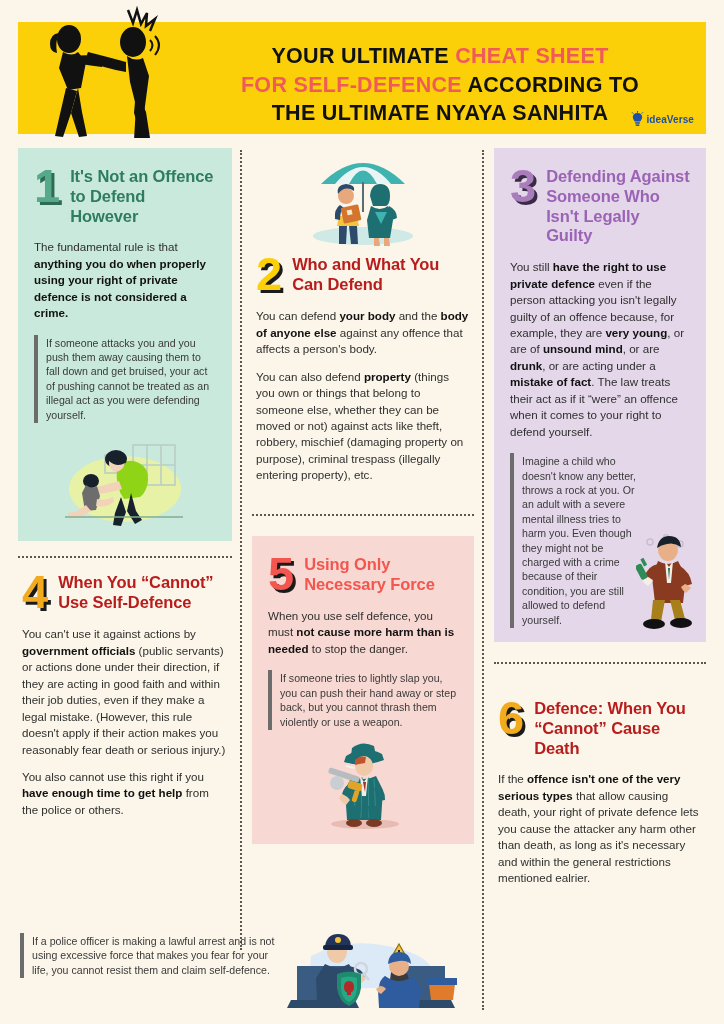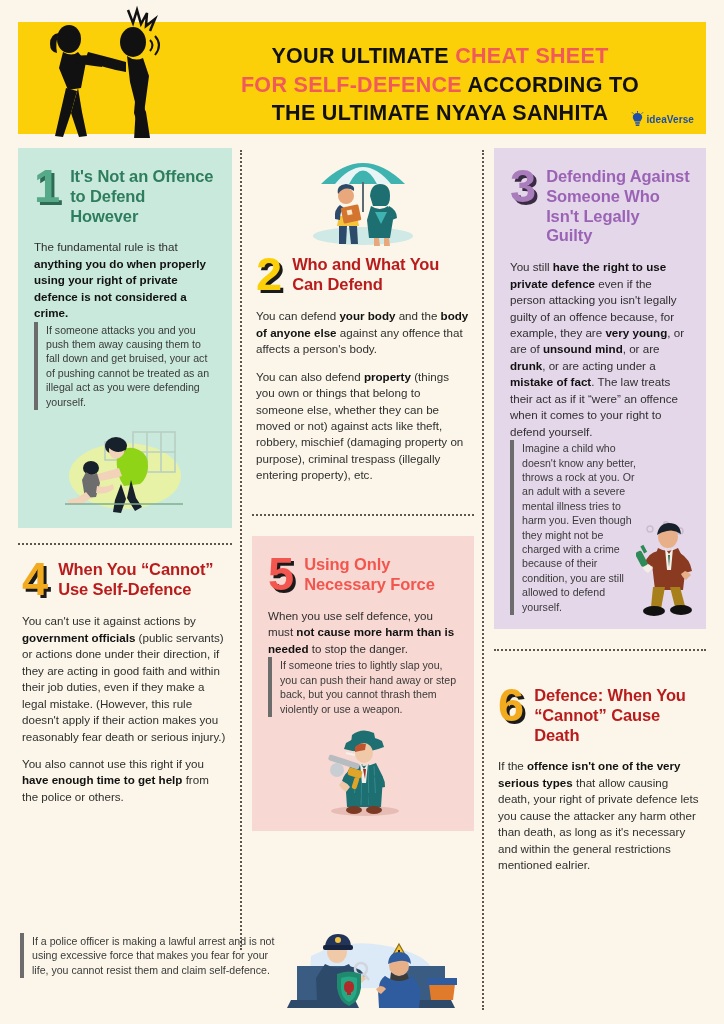--- a/index.html
+++ b/index.html
@@ -87,21 +87,21 @@
   .ht-red    { color: #f2564f; }
   .ht-dark   { color: #b91c1c; }
 
   .body-txt {
     font-size: 11.6px; line-height: 1.42; margin-top: 13px; color: #2f2f2f;
   }
   .body-txt b { font-weight: 700; color: #111; }
   .body-txt + .body-txt { margin-top: 11px; }
 
   .callout {
-    margin-top: 0;
+    margin-top: 13px;
     border-left: 4px solid #6c6c6c;
     padding: 1px 0 1px 8px;
     font-size: 10.6px; line-height: 1.36; color: #3a3a3a;
   }
 
   .illus { margin-top: 8px; display: flex; justify-content: center; }
   .sp14 { height: 15px; }
   .sp20 { height: 20px; }
 </style>
 </head>

